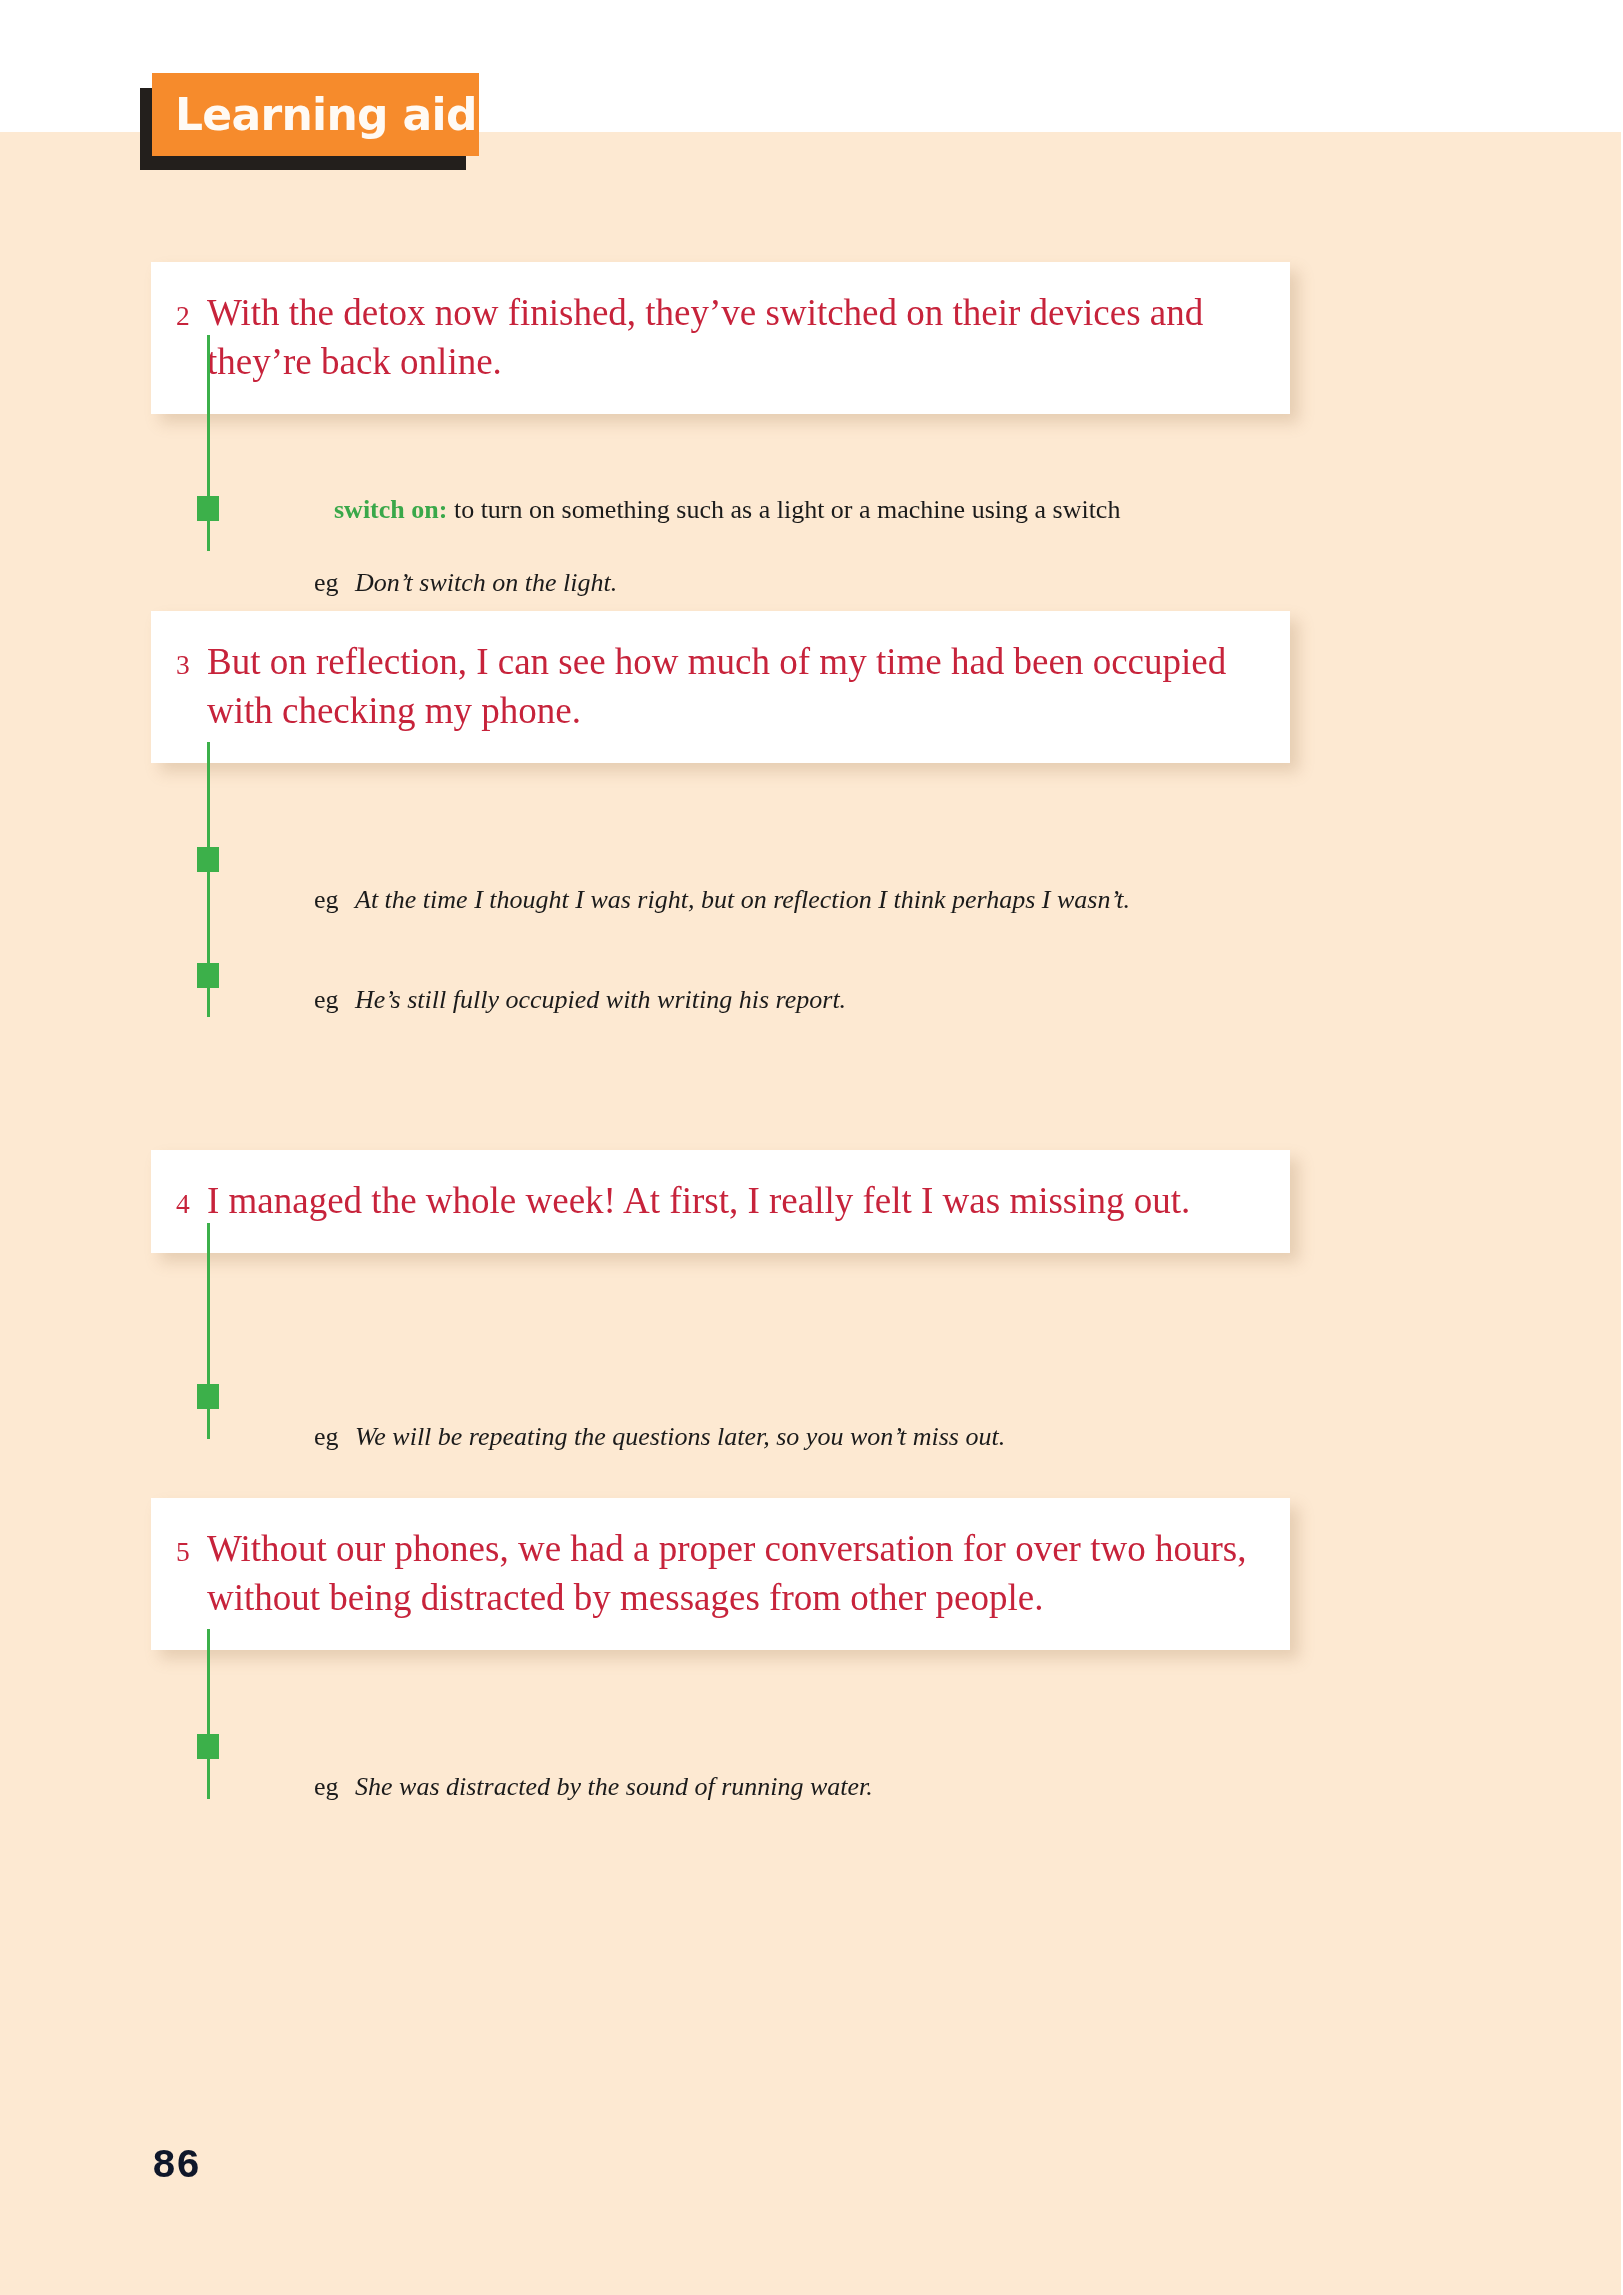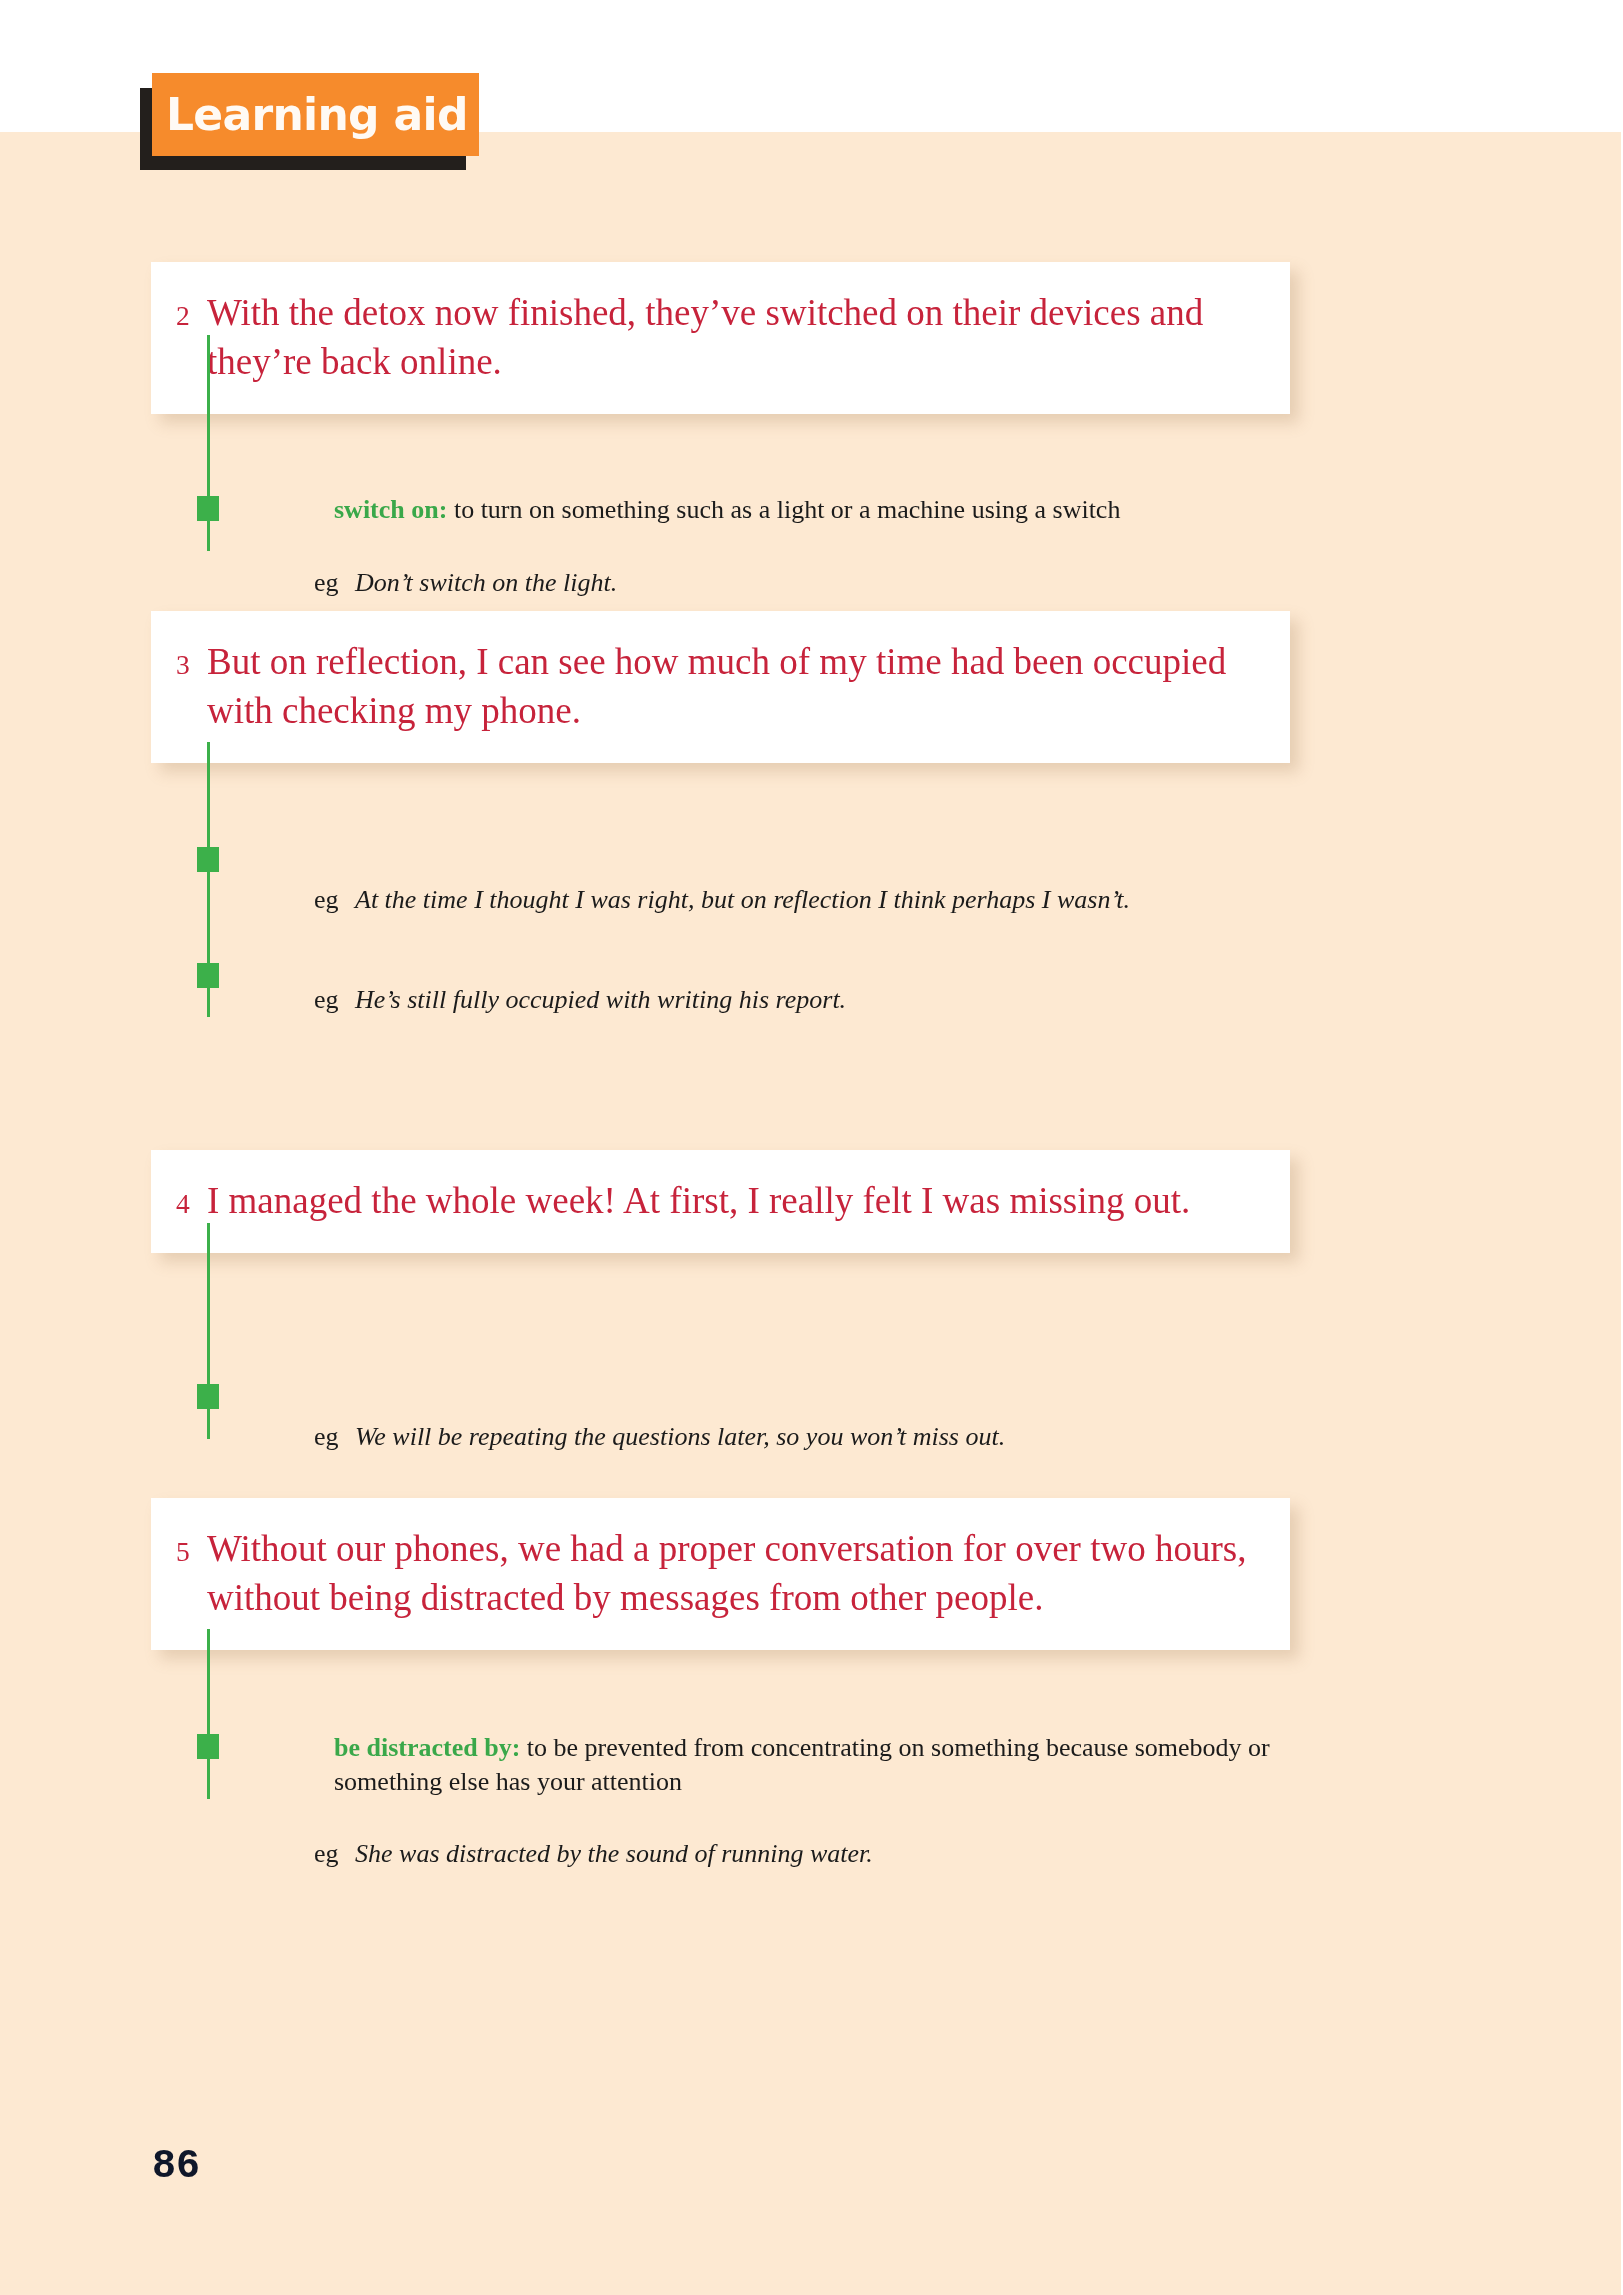--- a/index.html
+++ b/index.html
@@ -50,21 +50,21 @@
   }
   .header-banner {
     position: absolute;
     left: 152px;
     top: 73px;
     width: 327px;
     height: 83px;
     background: #f68b2c;
     display: flex;
     align-items: center;
-    padding-left: 14px;
+    padding-left: 23px;
     box-sizing: border-box;
   }
   .header-banner-text {
     color: #fffaf4;
     font-family: "DejaVu Sans", sans-serif;
     font-size: 44px;
     font-weight: bold;
     letter-spacing: -0.7px;
     line-height: 1;
   }
@@ -256,21 +256,20 @@
     <div class="item-block" style="top: 1498px;">
       <div class="sentence-card">
         <div class="sentence-line">
           <span class="sentence-num">5</span>
           <span class="sentence-text">Without our phones, we had a proper conversation for over two hours, without being distracted by messages from other people.</span>
         </div>
       </div>
       <div class="rail" style="top: 131px; height: 170px;"></div>
       <div class="defs" style="top: 233px;">
         <div class="def-entry">
-          <div class="def-line"><span class="def-term">be distracted by:</span><span class="def-gloss"> to be prevented from concentrating on something because somebody or something else has your attention</span></div>
           <div class="eg-line">
             <span class="eg-label">eg</span>
             <span class="eg-text">She was distracted by the sound of running water.</span>
           </div>
         </div>
       </div>
       <div class="rail-square" style="top: 236px;"></div>
     </div>
   </div>
 

